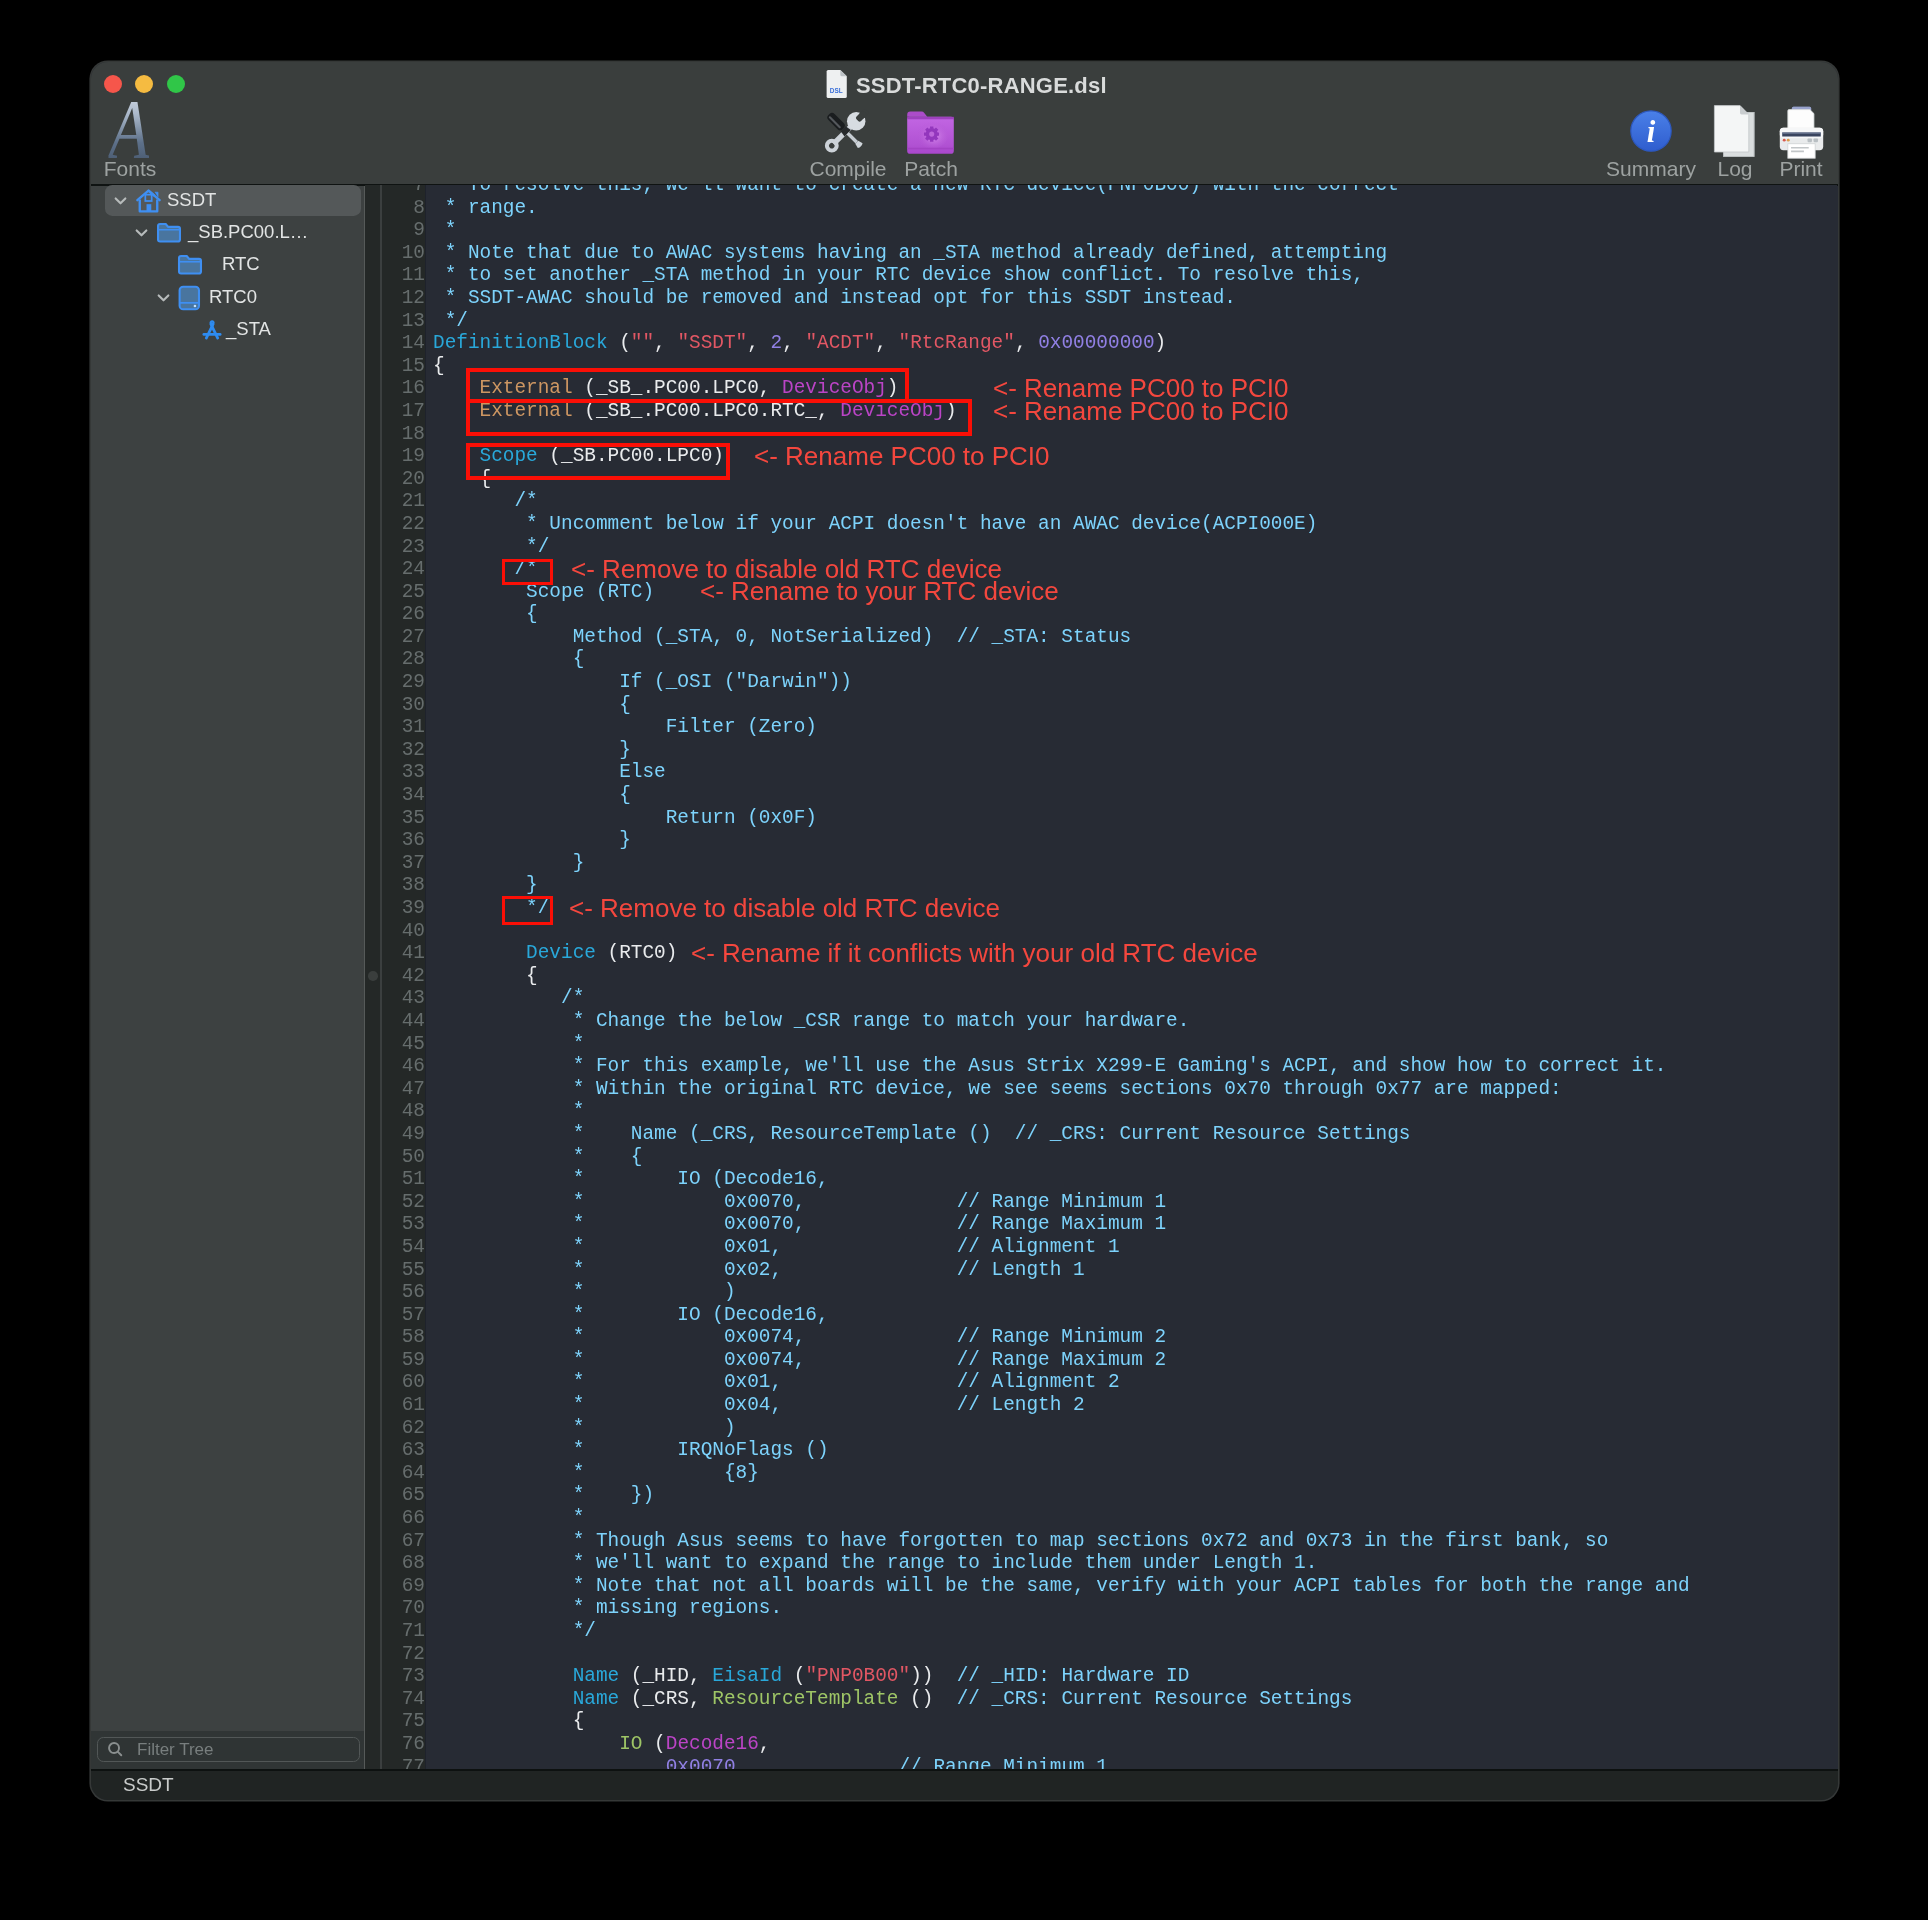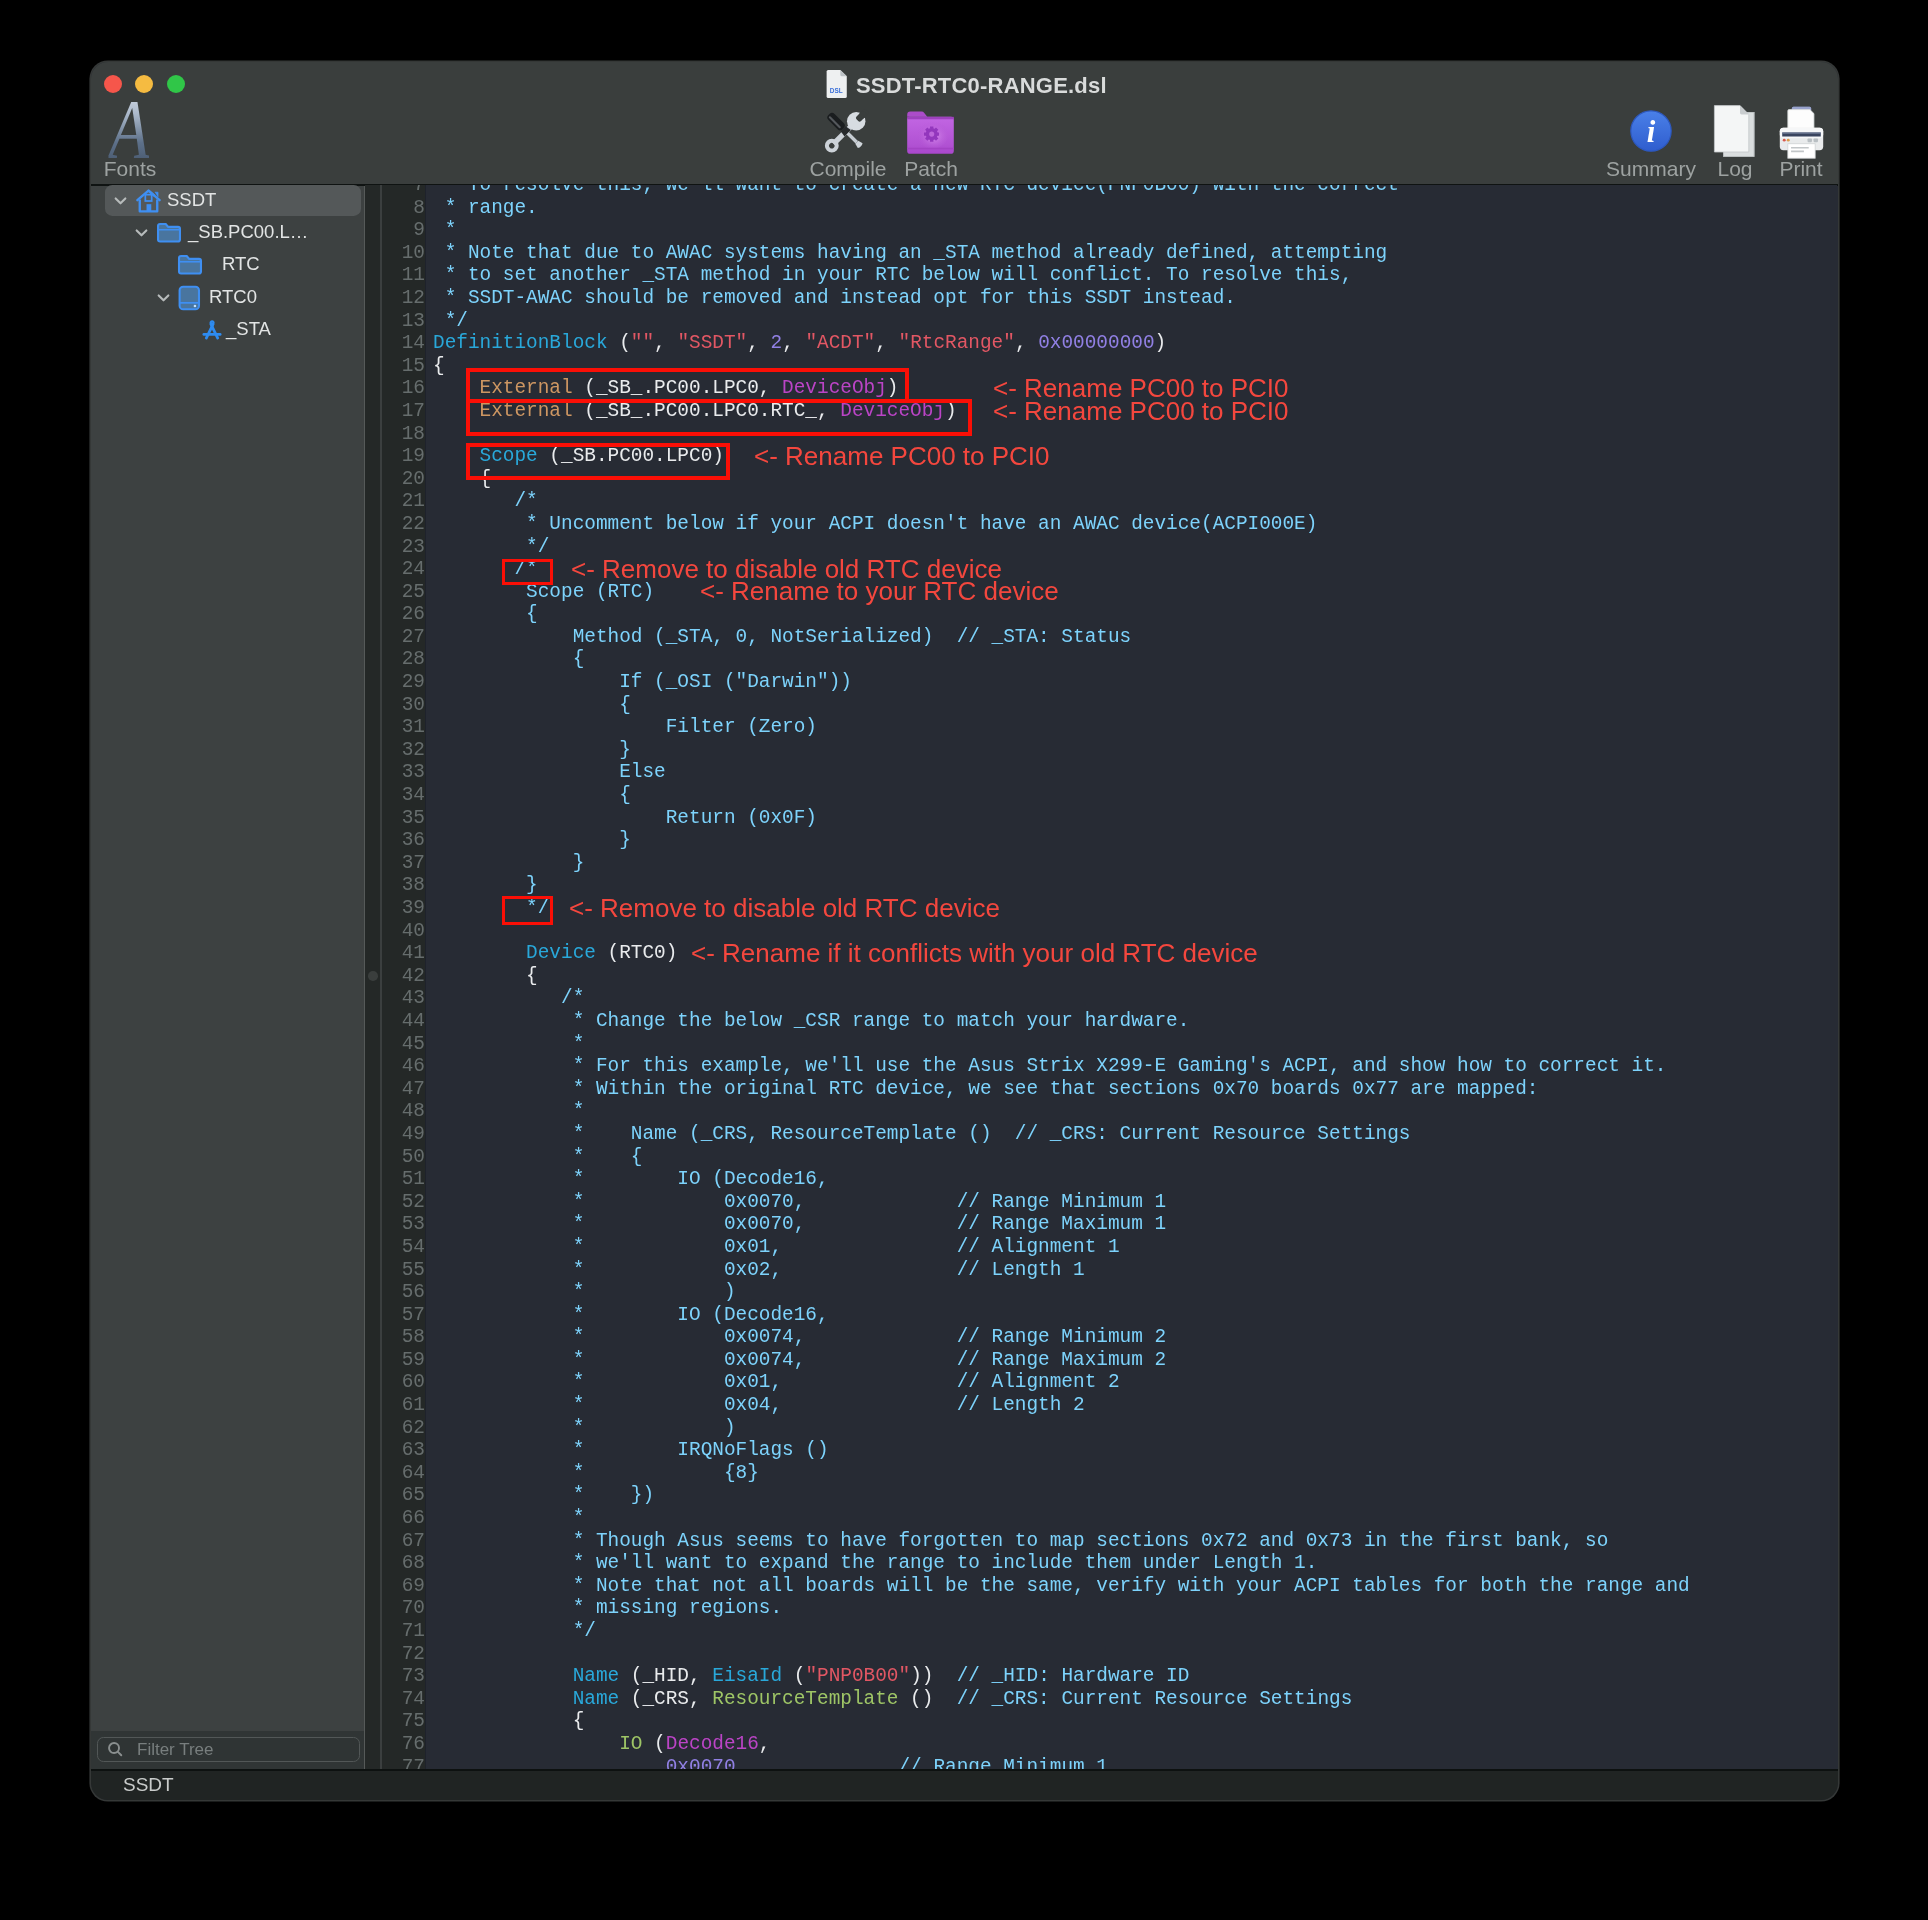--- a/index.html
+++ b/index.html
@@ -264,21 +264,21 @@
 72
 73
 74
 75
 76
 77</pre>
 <pre id="code"><i class="g"> * To resolve this, we'll want to create a new RTC device(PNP0B00) with the correct</i>
 <i class="g"> * range.</i>
 <i class="g"> *</i>
 <i class="g"> * Note that due to AWAC systems having an _STA method already defined, attempting</i>
-<i class="g"> * to set another _STA method in your RTC below will conflict. To resolve this,</i>
+<i class="g"> * to set another _STA method in your RTC device show conflict. To resolve this,</i>
 <i class="g"> * SSDT-AWAC should be removed and instead opt for this SSDT instead.</i>
 <i class="g"> */</i>
 <i class="c">DefinitionBlock</i><i class="w"> (</i><i class="s">""</i><i class="w">, </i><i class="s">"SSDT"</i><i class="w">, </i><i class="n">2</i><i class="w">, </i><i class="s">"ACDT"</i><i class="w">, </i><i class="s">"RtcRange"</i><i class="w">, </i><i class="n">0x00000000</i><i class="w">)</i>
 <i class="w">{</i>
 <i class="w">    </i><i class="o">External</i><i class="w"> (_SB_.PC00.LPC0, </i><i class="m">DeviceObj</i><i class="w">)</i>
 <i class="w">    </i><i class="o">External</i><i class="w"> (_SB_.PC00.LPC0.RTC_, </i><i class="m">DeviceObj</i><i class="w">)</i>
 ​
 <i class="w">    </i><i class="c">Scope</i><i class="w"> (_SB.PC00.LPC0)</i>
 <i class="w">    {</i>
 <i class="g">       /*</i>
@@ -300,21 +300,21 @@
 <i class="g">            }</i>
 <i class="g">        }</i>
 <i class="g">        */</i>
 ​
 <i class="w">        </i><i class="c">Device</i><i class="w"> (RTC0)</i>
 <i class="w">        {</i>
 <i class="g">           /*</i>
 <i class="g">            * Change the below _CSR range to match your hardware.</i>
 <i class="g">            *</i>
 <i class="g">            * For this example, we'll use the Asus Strix X299-E Gaming's ACPI, and show how to correct it.</i>
-<i class="g">            * Within the original RTC device, we see that sections 0x70 boards 0x77 are mapped:</i>
+<i class="g">            * Within the original RTC device, we see seems sections 0x70 through 0x77 are mapped:</i>
 <i class="g">            *</i>
 <i class="g">            *    Name (_CRS, ResourceTemplate ()  // _CRS: Current Resource Settings</i>
 <i class="g">            *    {</i>
 <i class="g">            *        IO (Decode16,</i>
 <i class="g">            *            0x0070,             // Range Minimum 1</i>
 <i class="g">            *            0x0070,             // Range Maximum 1</i>
 <i class="g">            *            0x01,               // Alignment 1</i>
 <i class="g">            *            0x02,               // Length 1</i>
 <i class="g">            *            )</i>
 <i class="g">            *        IO (Decode16,</i>

